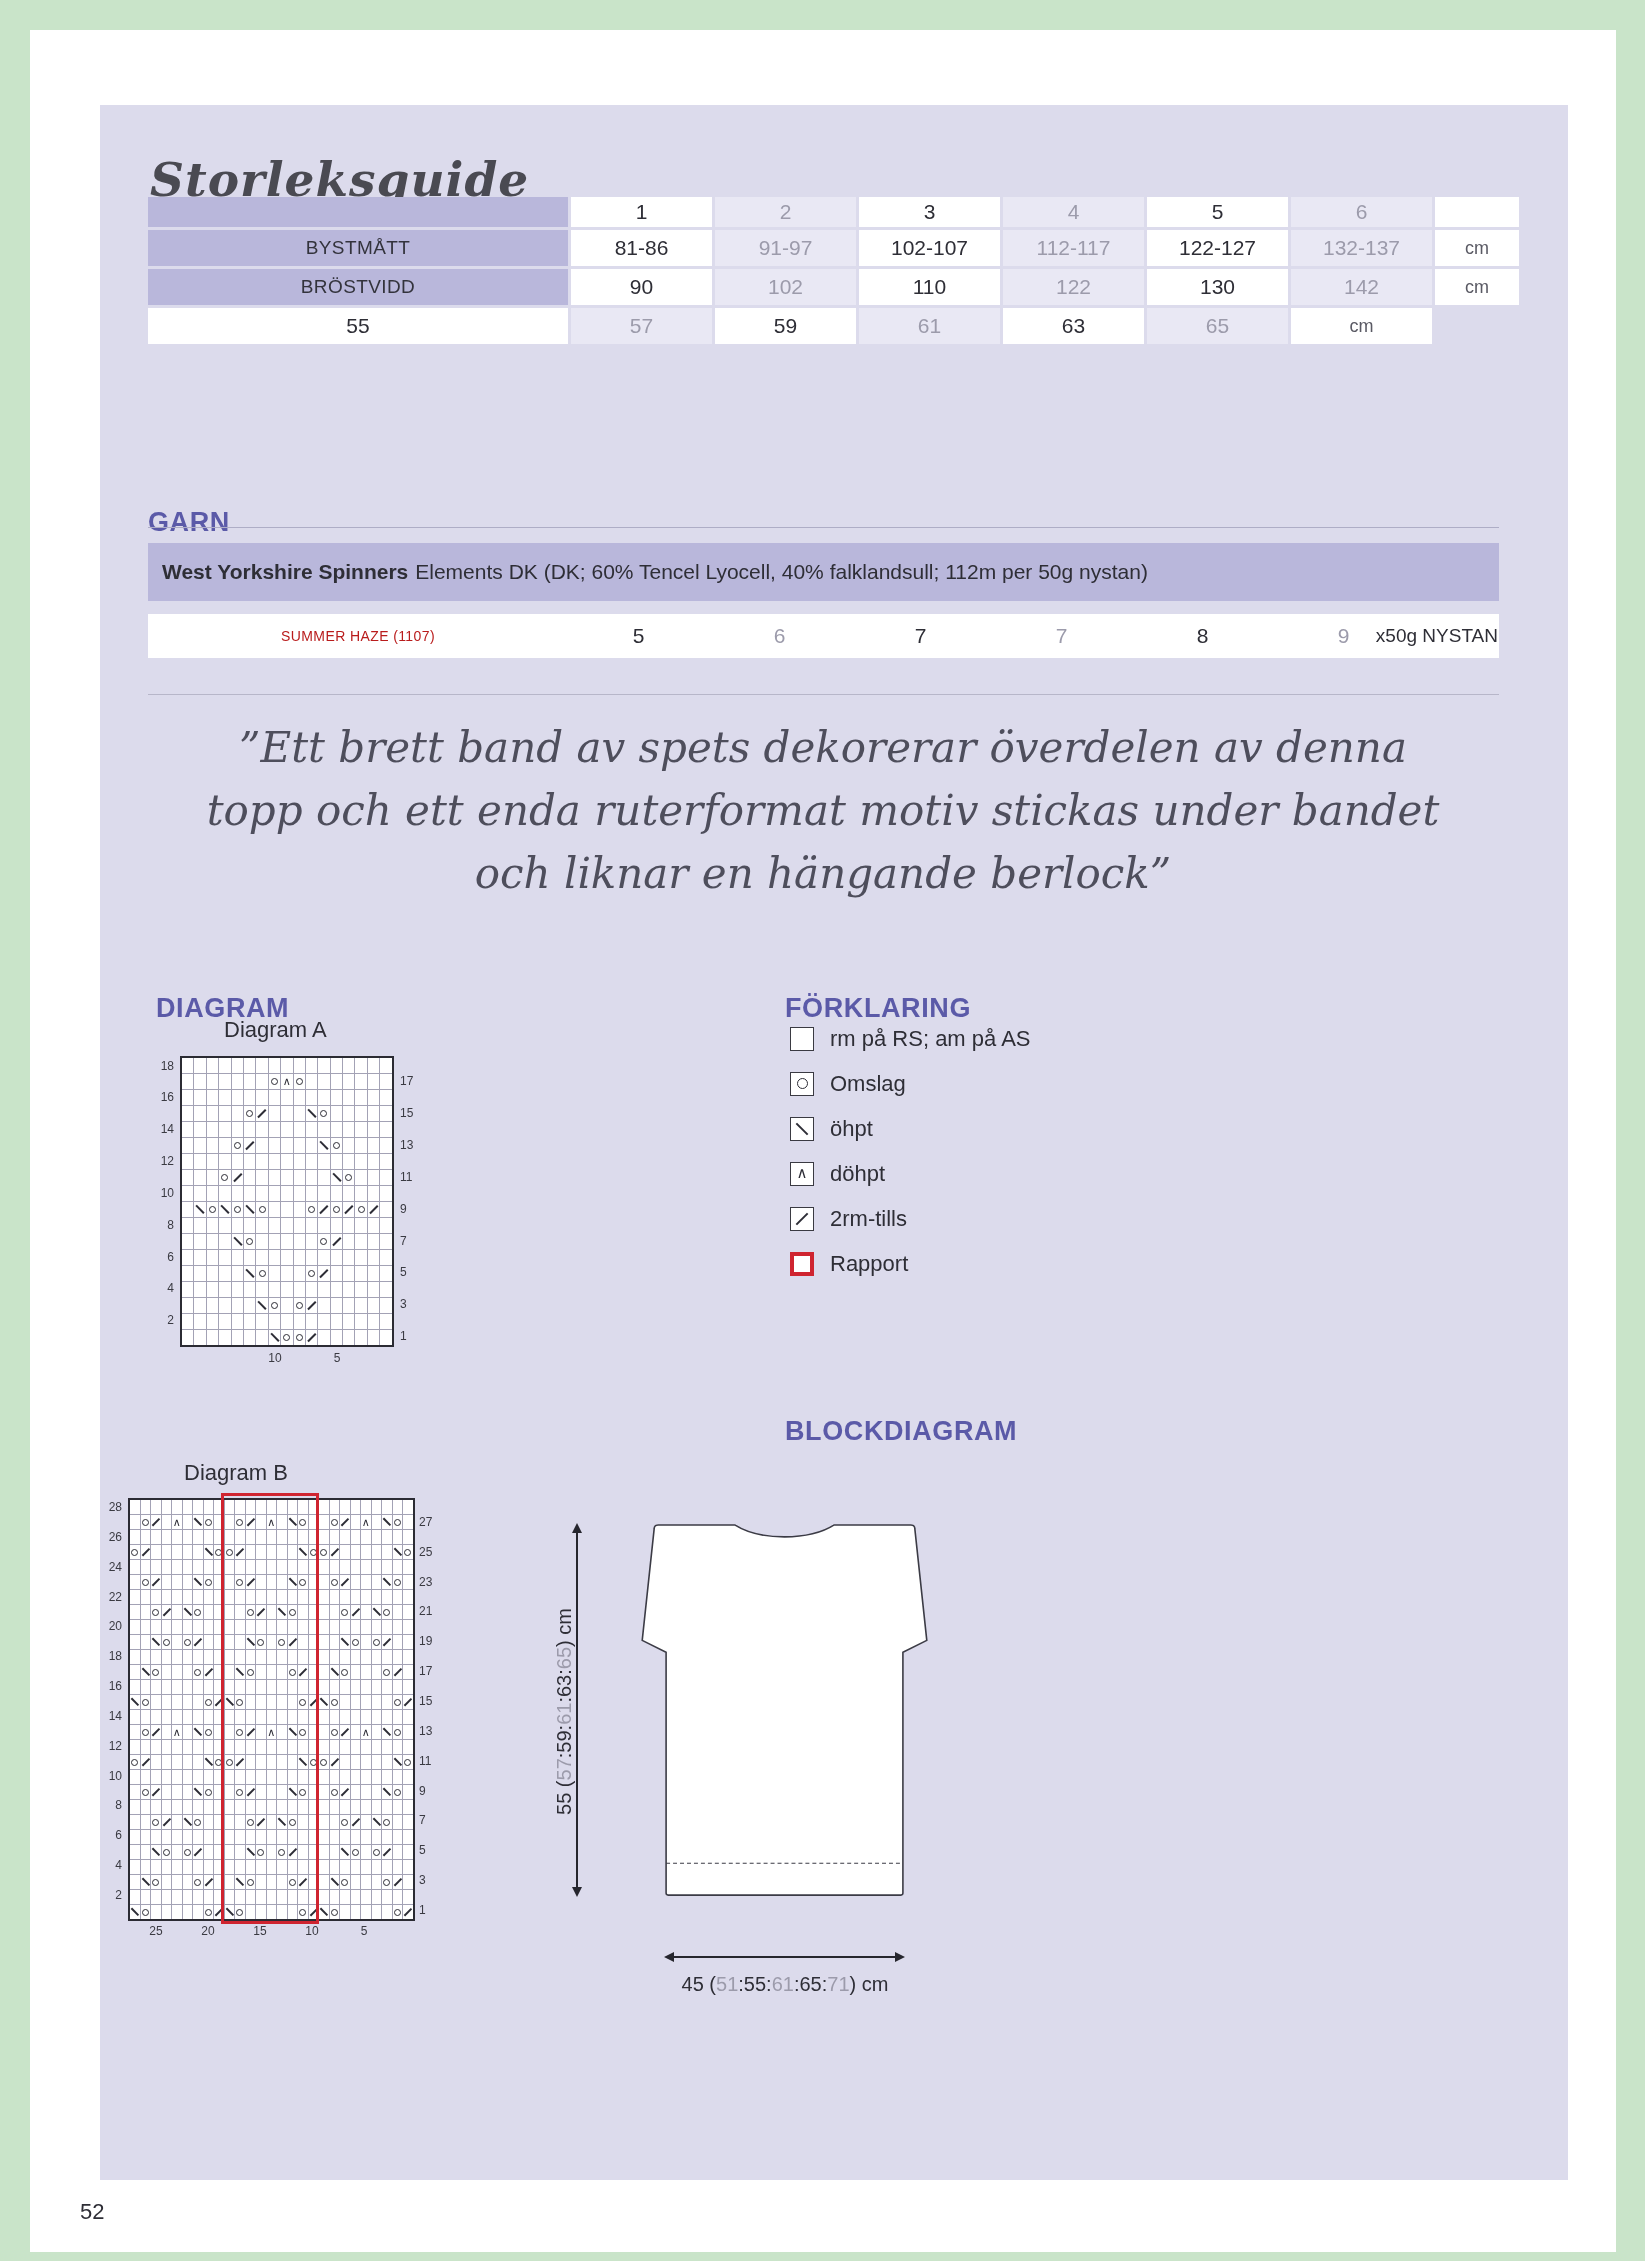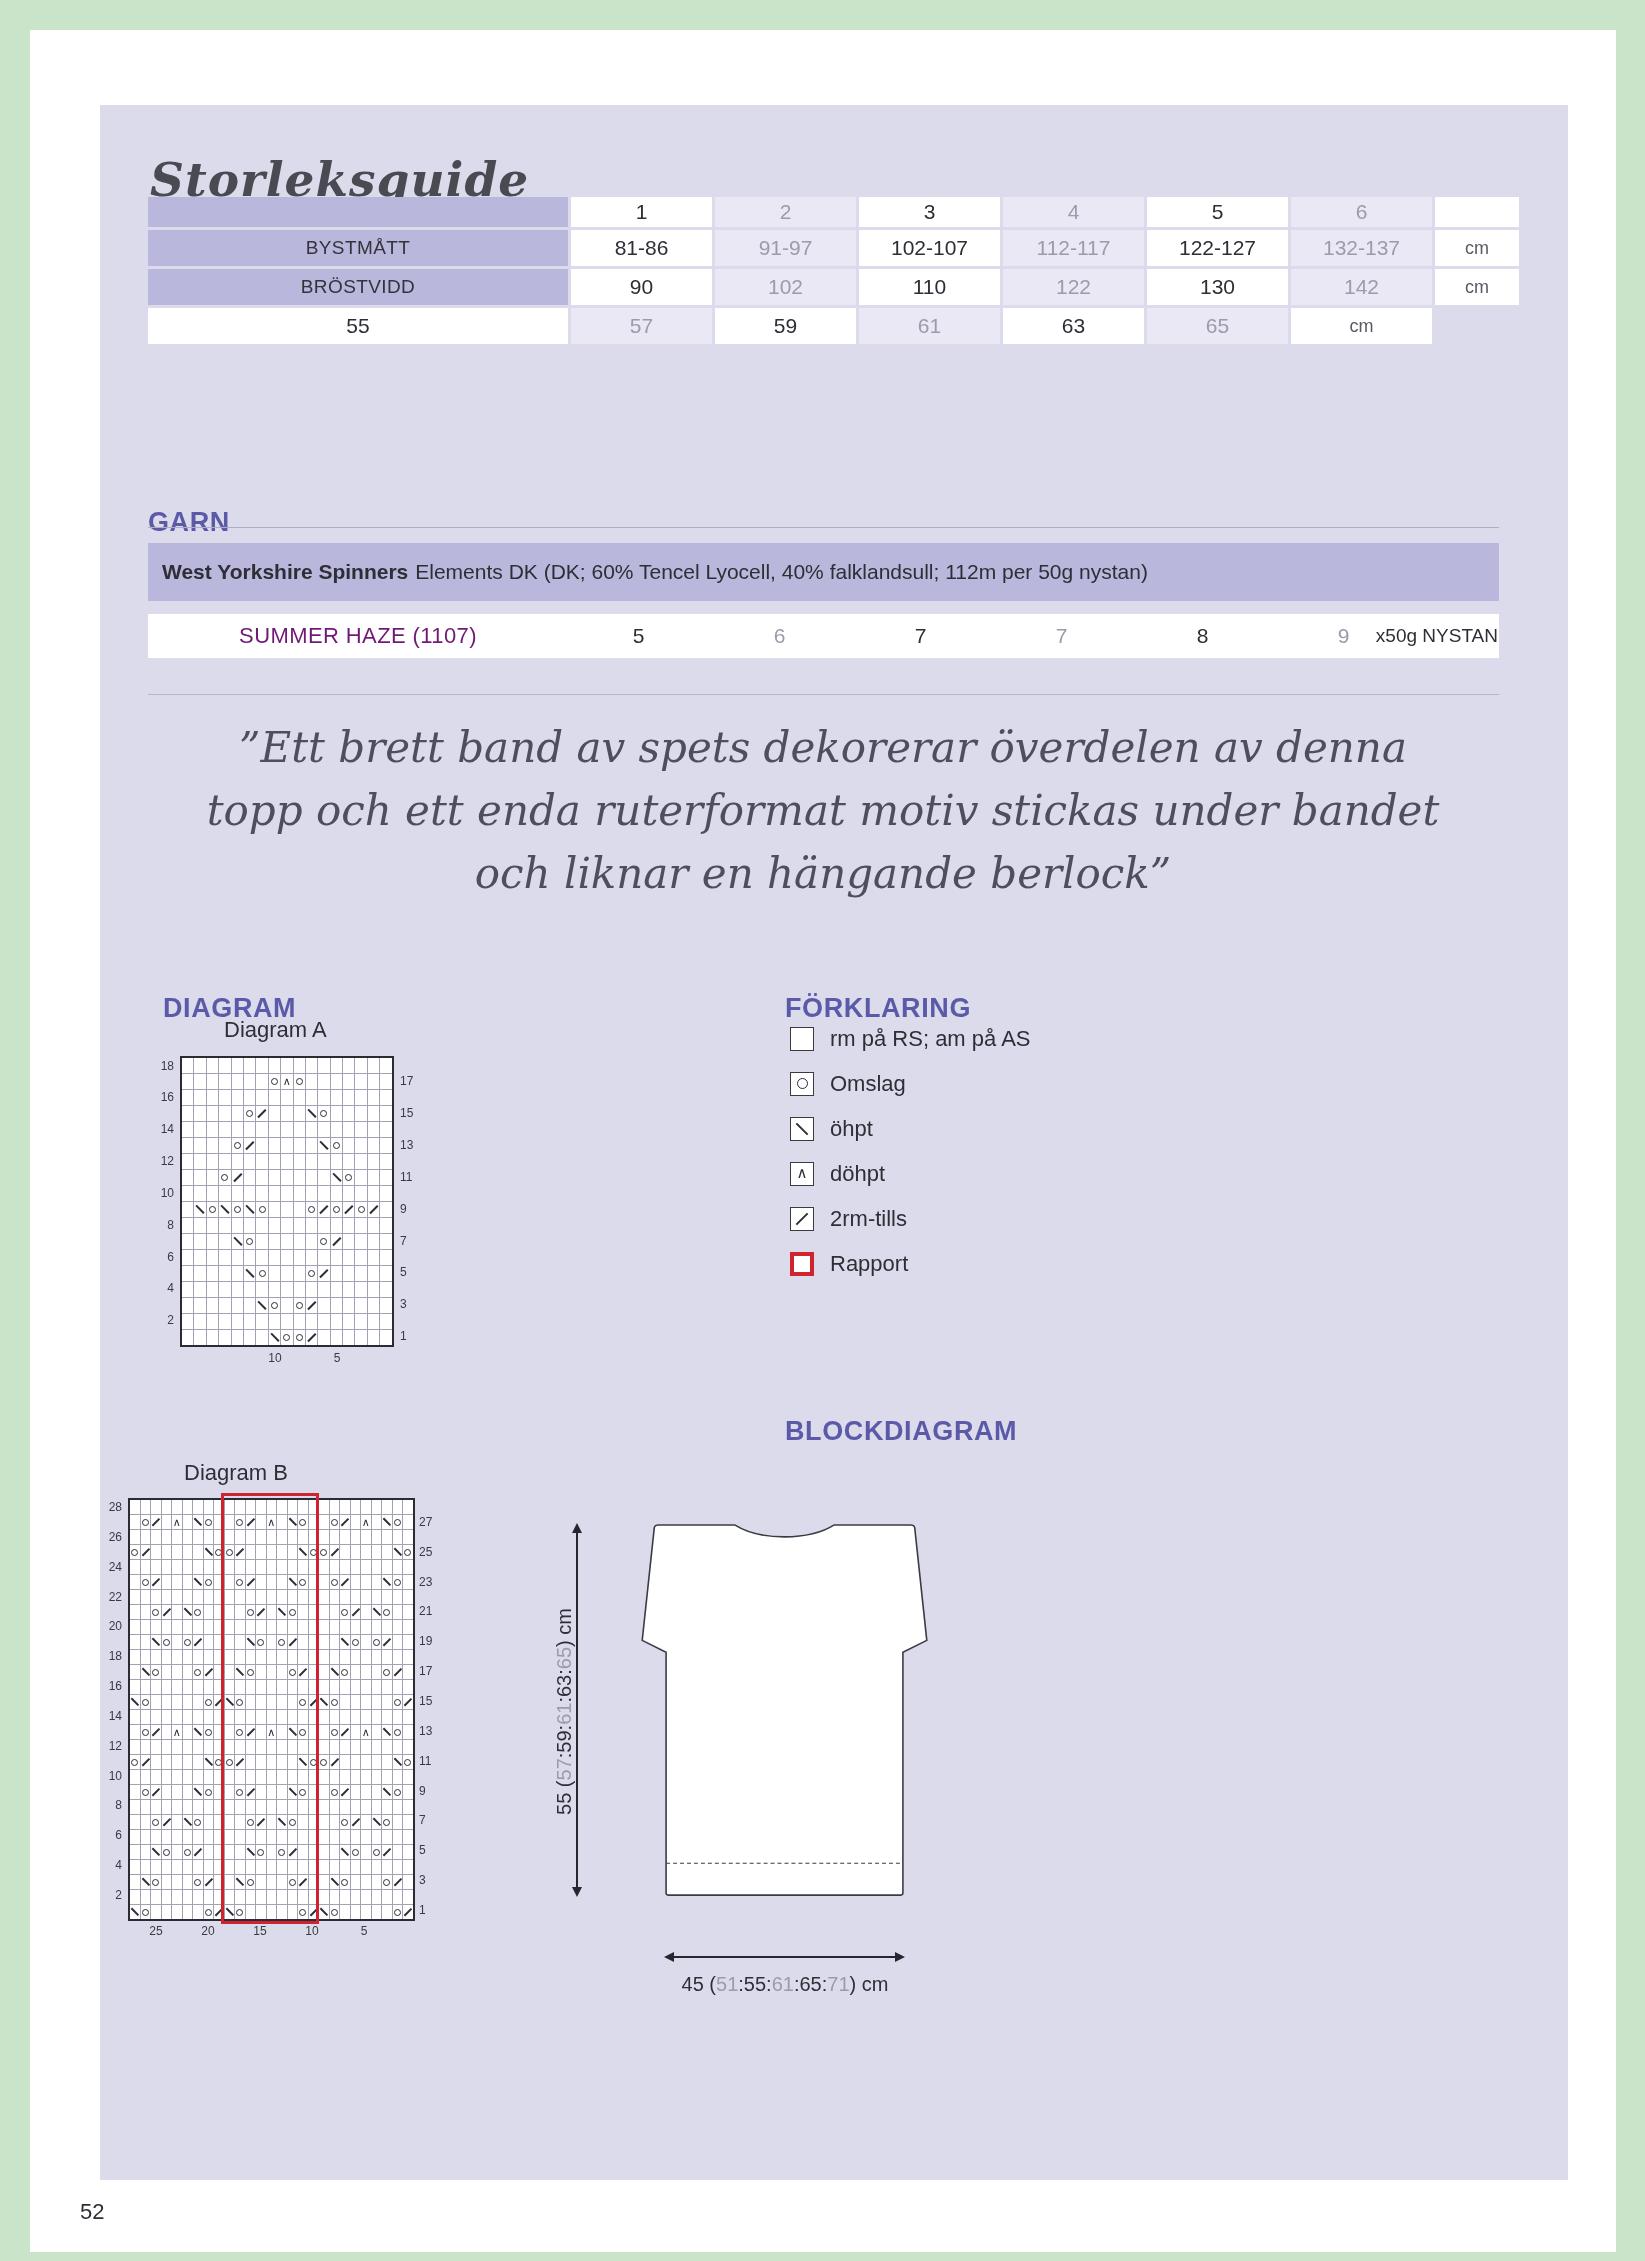--- a/index.html
+++ b/index.html
@@ -40,36 +40,36 @@
     position:absolute; left:48px; top:438px; width:1351px; height:58px;
     background:#b9b7db; display:flex; align-items:center; padding-left:14px;
     font-size:21px; color:#2e2e36; box-sizing:border-box;
   }
   .yarn-bar .bold { font-weight:bold; margin-right:7px; }
 
   .colorway-row {
     position:absolute; left:48px; top:509px; width:1351px; height:44px; background:#ffffff;
     display:grid; grid-template-columns:420px repeat(6,141px) 84px;
   }
-  .cw-label { font-size:22px; color:#701a75; letter-spacing:0.4px; }
+  .cw-label { font-size:14px; color:#b91c1c; letter-spacing:0.4px; }
   .txt-dark { color:#2e2e36; }
   .txt-gray { color:#9c9bab; }
   .cw-unit { justify-content:flex-end !important; white-space:nowrap; font-size:19px; color:#2e2e36; }
 
   .hairline { position:absolute; left:48px; top:589px; width:1351px; height:1px; background:#b7b6c9; }
 
   .quote {
     position:absolute; left:106px; top:611px; width:1234px; text-align:center;
     font-family:"DejaVu Serif", serif; font-style:italic;
     font-size:42px; line-height:1.5; color:#4e4e5c;
   }
 
   
   .section-area { position:absolute; left:48px; top:856px; width:1351px; height:1184px; }
-  .diagram-heading { position:absolute; left:15px; top:10px;text-align:right; }
+  .diagram-heading { position:absolute; left:8px; top:10px;text-align:right; }
   .forklaring-heading { position:absolute; left:637px; top:10px; }
   .blockdiagram-heading { position:absolute; left:637px; top:433px;text-align:right; }
 
   .chart-label { font-size:22px; color:#2e2e36; }
   #chart-a-label { position:absolute; left:36px; top:56px;margin-left:40px; }
   #chart-a-wrap  { position:absolute; left:6px;  top:95px; }
   #chart-b-label { position:absolute; left:36px; top:499px; }
   #chart-b-wrap  { position:absolute; left:-46px; top:537px; }
 
   .chart-wrap { position:relative; }

